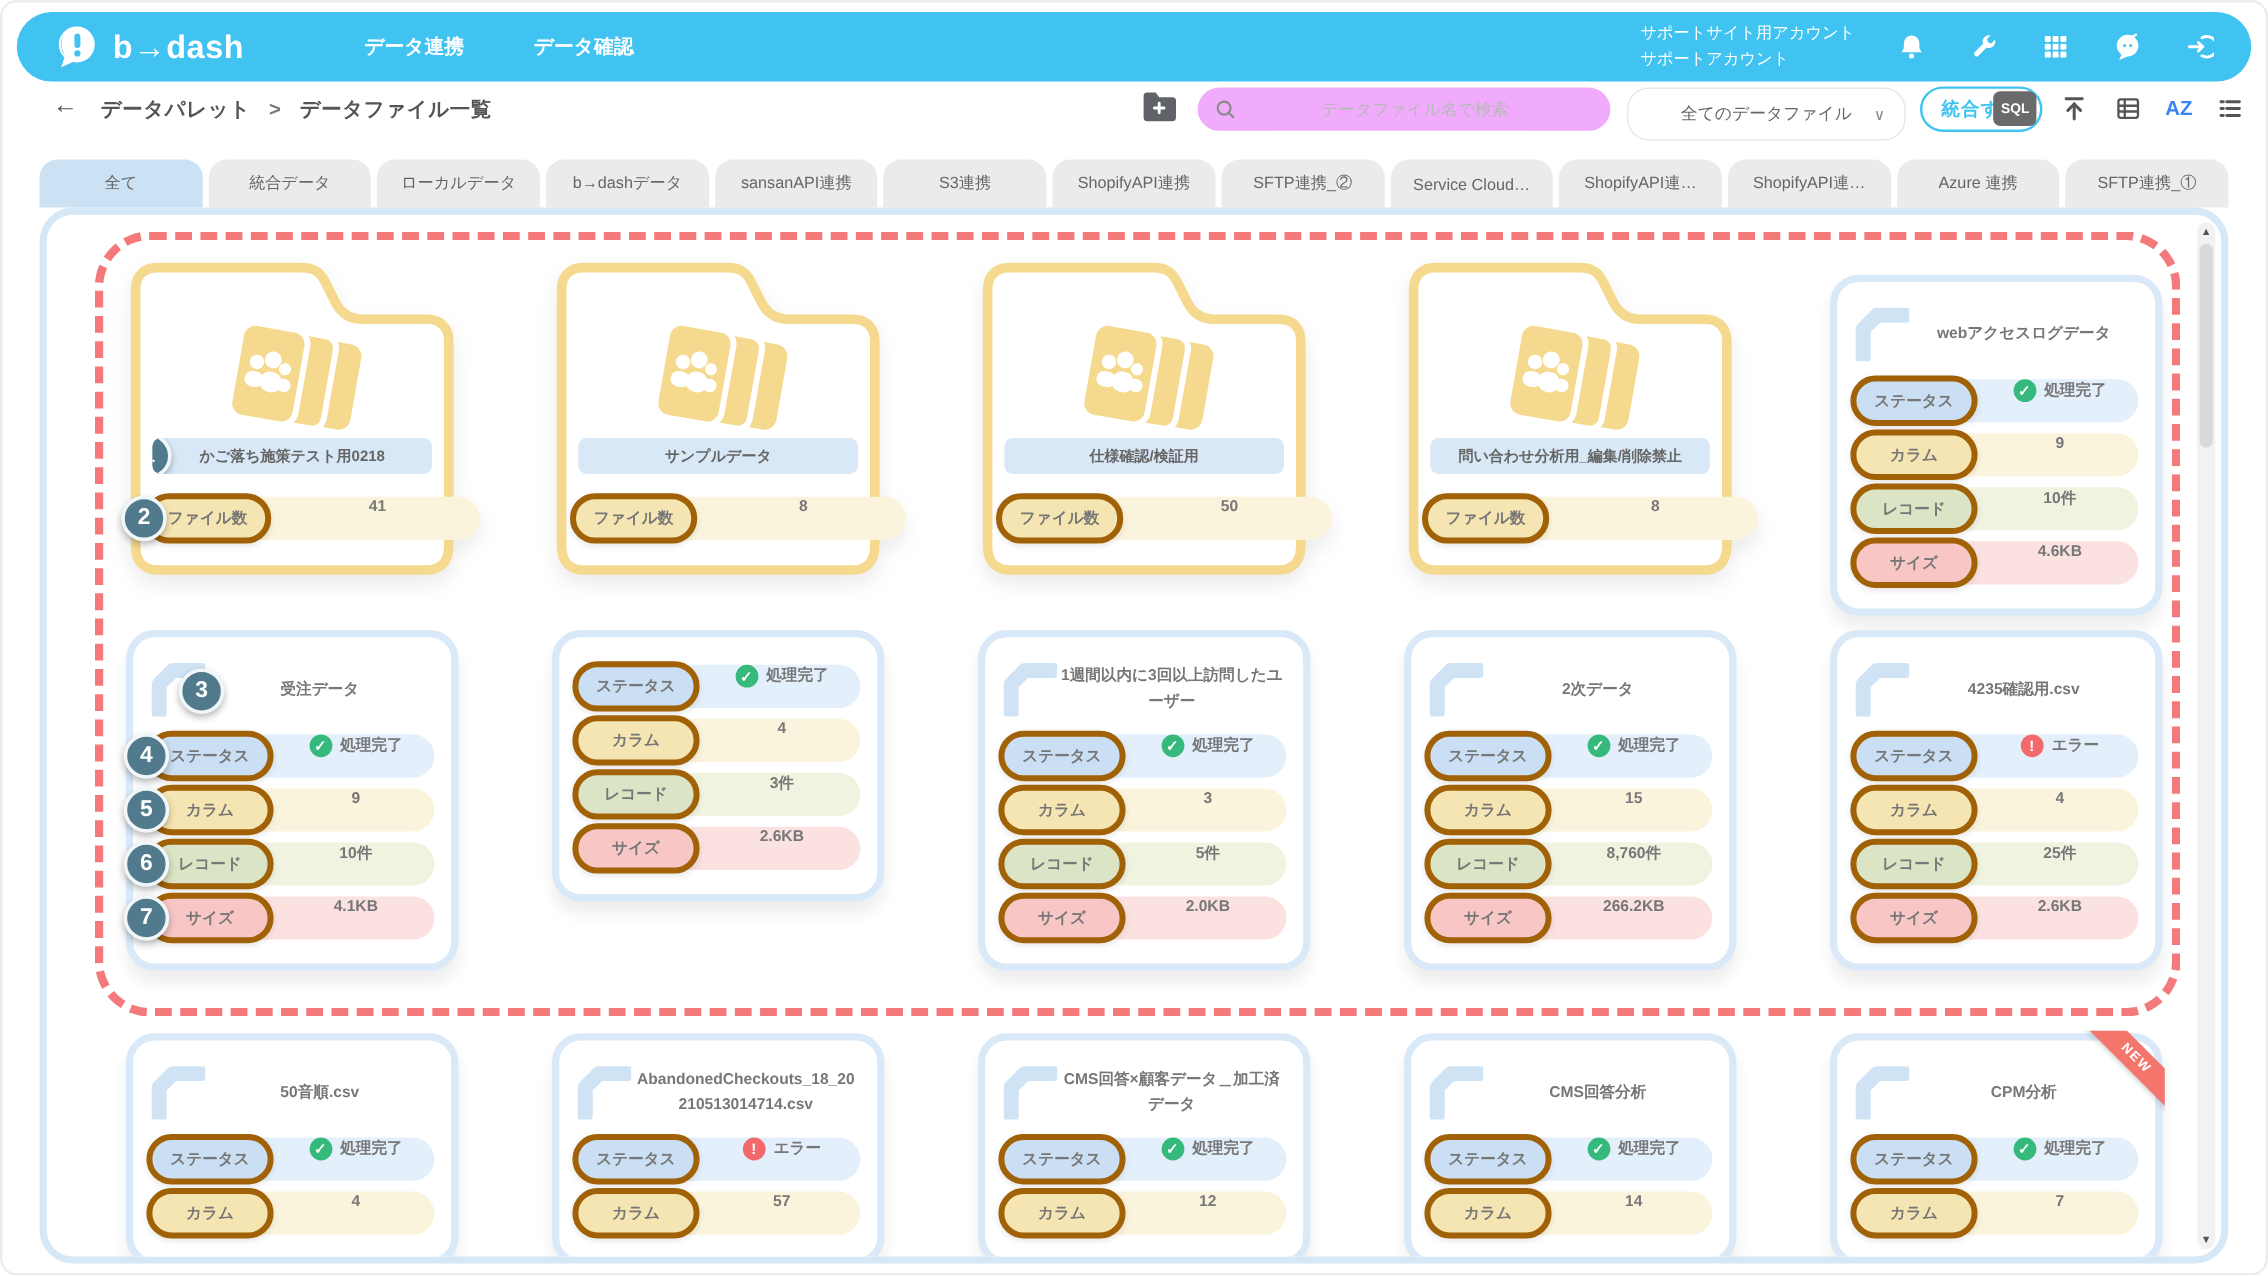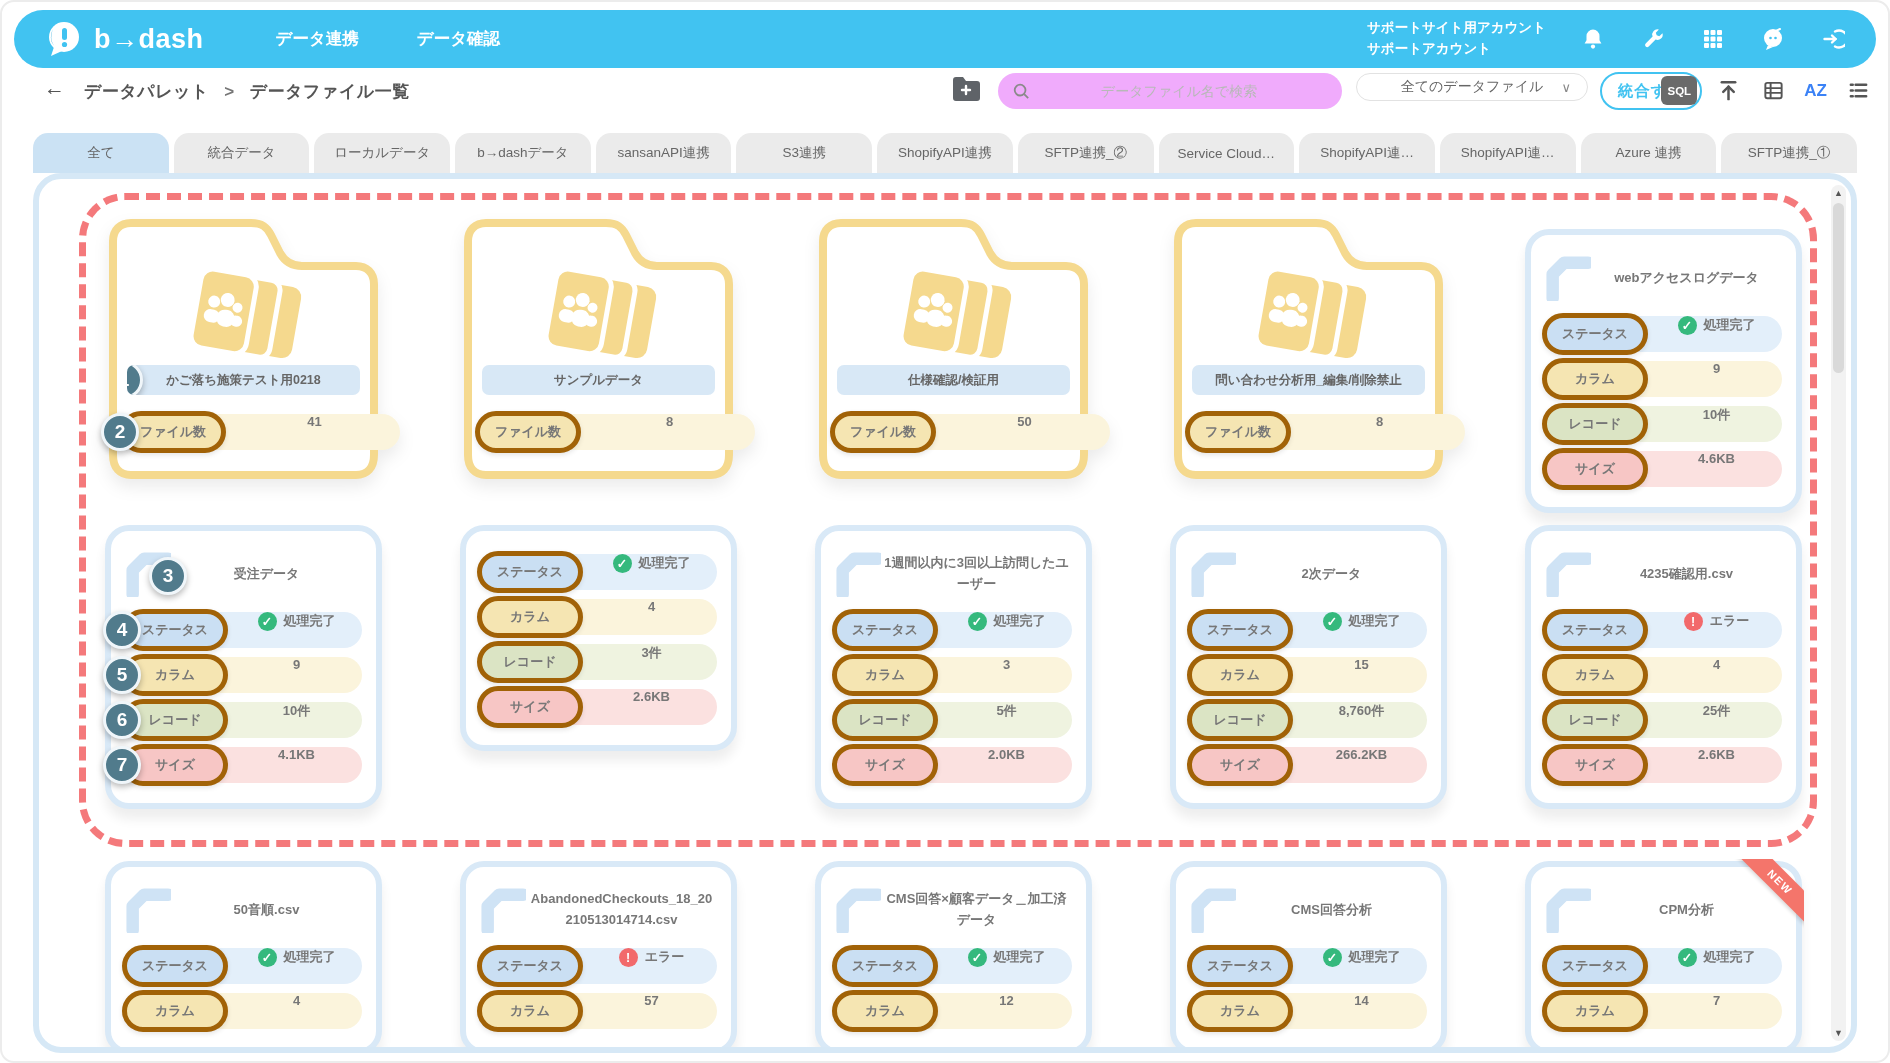--- a/index.html
+++ b/index.html
@@ -7,51 +7,51 @@
   body {
     width:1890px; height:1063px; position:relative; overflow:hidden;
     background:#ffffff; font-family:"Liberation Sans", sans-serif; color:#6e6e6e;
   }
   .page-frame { position:absolute; inset:0; border:2px solid #ececec; border-radius:14px; pointer-events:none; }
 
   
   .topbar {
     position:absolute; left:14px; top:10px; width:1862px; height:58px;
     background:#41C3F1; border-radius:29px; display:flex; align-items:center;
-    padding:0 30px; color:#fff;
+    padding:0 30px; color:#fff;gap:28px;
   }
   .logo { display:flex; align-items:center; gap:10px; }
   .logo-badge { width:40px; height:40px; position:relative; }
   .logo-badge svg { width:40px; height:40px; }
   .logo-text { font-size:27px; font-weight:bold; letter-spacing:0.5px; }
   .topnav { display:flex; gap:58px; margin-left:72px; font-size:16.5px; font-weight:bold; }
   .topnav span { cursor:pointer; }
   .top-right { margin-left:auto; display:flex; align-items:center; gap:34px; }
-  .account { font-size:13.5px; font-weight:bold; line-height:1.55;margin-left:22px; }
+  .account { font-size:13.5px; font-weight:normal; line-height:1.55;margin-left:22px; }
   .tico { width:26px; height:26px; display:flex; align-items:center; justify-content:center; }
   .tico svg { width:24px; height:24px; }
 
   
   .toolbar { position:absolute; left:0; top:68px; width:100%; height:46px; }
   .back-arrow { position:absolute; left:44px; top:8px; font-size:21px; color:#555; }
   .breadcrumb { position:absolute; left:84px; top:12px; font-size:17px; color:#555; font-weight:bold; letter-spacing:0.5px; }
   .breadcrumb .sep { margin:0 10px; color:#777; }
   .folder-add { position:absolute; left:950px; top:6px; }
   .searchbox {
     position:absolute; left:998px; top:5px; width:344px; height:36px;
     background:#f0abfc; border-radius:18px; display:flex; align-items:center; padding:0 14px;
   }
   .searchbox svg { flex:0 0 18px; }
   .searchbox input {
     flex:1; border:0; background:transparent; outline:none; font-size:14px;
     color:#666; text-align:center; font-family:"Liberation Sans", sans-serif;
   }
   .searchbox input::placeholder { color:#b8b8b8; }
   .filter-select {
-    position:absolute; left:1356px; top:5px; width:232px; height:28px; background:#fff;
+    position:absolute; left:1356px; top:5px; width:232px; height:44px; background:#fff;
     border:1.5px solid #e2e2e2; border-radius:18px; display:flex; align-items:center;
     justify-content:center; font-size:14px; color:#666; cursor:pointer;
   }
   .filter-select .chev { position:absolute; right:16px; font-size:13px; color:#888; }
   .btn-integrate {
     position:absolute; left:1600px; top:4px; width:102px; height:38px; background:#fff;
     border:2.5px solid #41C3F1; border-radius:19px; color:#41C3F1; font-weight:bold;
     font-size:15.5px; display:flex; align-items:center; justify-content:center; letter-spacing:1px; cursor:pointer;
   }
   .tool-icons { position:absolute; right:18px; top:8px; display:flex; align-items:center; gap:17px; }

